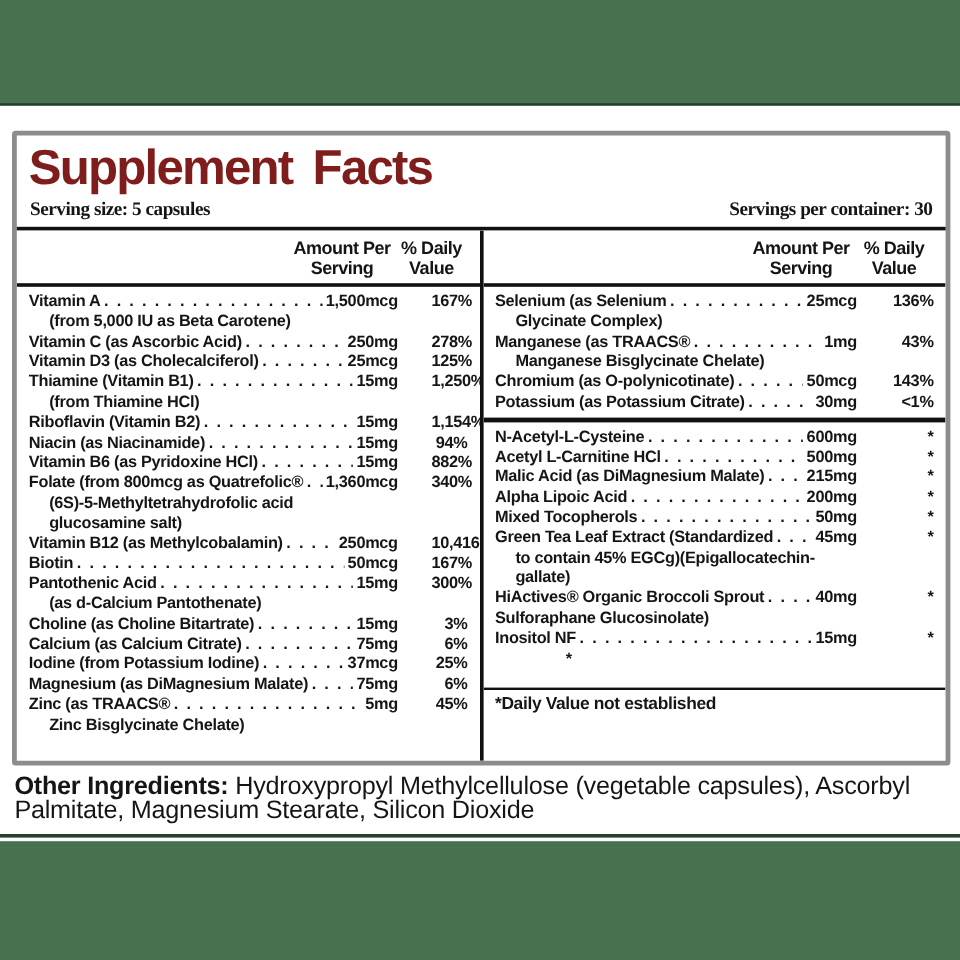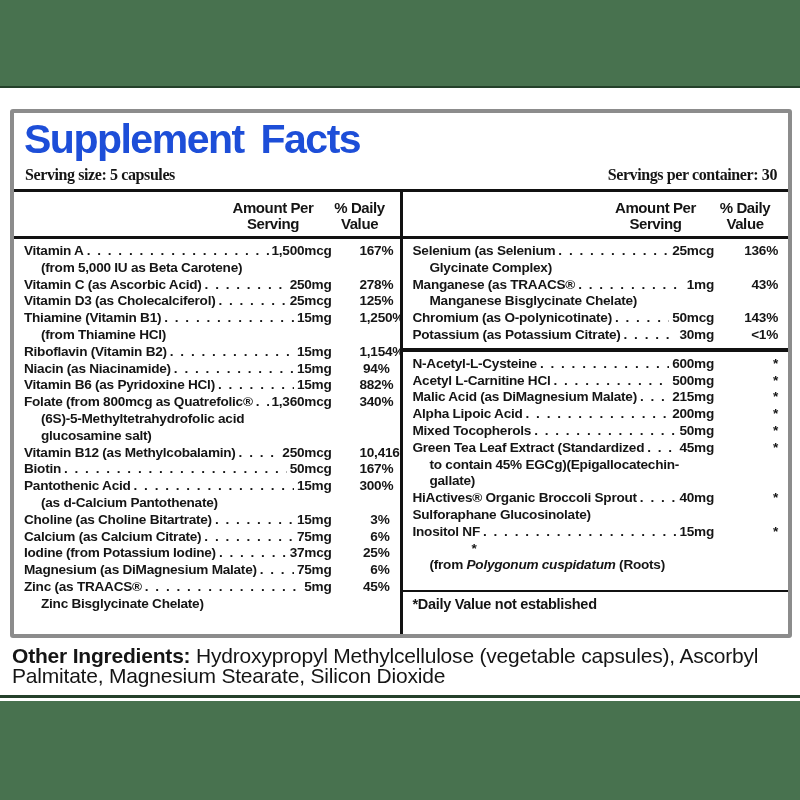--- a/index.html
+++ b/index.html
@@ -9,34 +9,34 @@
               background:var(--green,#48724F); border-bottom:2px solid var(--green-edge,#24402a); }
   .band-bottom-line { position:absolute; left:0; top:695px; width:800px; height:3px;
               background:var(--green-edge,#24402a); }
   .band-bottom { position:absolute; left:0; top:701px; width:800px; height:99px;
               background:var(--green,#48724F); }
 
   .label-box { position:absolute; left:10px; top:109px; width:782px; height:529px;
                border:4px solid var(--box-border,#8c8c8c); border-radius:3px; background:#fff;
                display:flex; flex-direction:column; }
   .sf-title { margin:4px 10px 0; font-size:41px; line-height:44px; font-weight:bold;
-              letter-spacing:-1.5px; word-spacing:7px; color:#1d4ed8; }
+              letter-spacing:-1.5px; word-spacing:7px; color:#7f1d1d; }
   .serving-row { display:flex; justify-content:space-between; margin:5px 11px 0;
                  font-size:16px; line-height:18px; font-weight:bold; letter-spacing:-0.4px;font-family:Liberation Serif, serif; }
   .top-rule { margin-top:5px; height:3px; background:#111; }
 
   .cols { flex:1; display:flex; overflow:hidden; }
   .col { flex:1; padding:0 10px; overflow:hidden; }
   .col-right { border-left:3px solid #111; }
 
   .col-head { display:flex; justify-content:flex-end; align-items:center;
               margin-top:8px; font-size:15px; line-height:16px; font-weight:bold;
               letter-spacing:-0.4px; }
   .h-amount { text-align:center; }
-  .h-dv { width:60px; text-align:center; margin-left:16px; }
+  .h-dv { width:60px; text-align:center; margin-left:4px; }
   .col-right .h-dv { width:66px; }
   .head-rule { height:3px; background:#111; margin:4px -10px 0; }
 
   .rows { margin-top:4px; font-size:13.6px; line-height:16.8px; font-weight:bold;
           letter-spacing:-0.25px; }
   .nrow { display:flex; align-items:baseline; }
   .nmain { flex:1; min-width:0; display:flex; align-items:baseline; }
   .nname { white-space:nowrap; }
   .leader { flex:1; overflow:hidden; white-space:nowrap; margin:0 3px; min-width:0; }
   .leader::before { content:". . . . . . . . . . . . . . . . . . . . . . . . . . . . . . . . . . . . ."; letter-spacing:1.5px; }
@@ -333,21 +333,20 @@
             <span class="nmain">
               <span class="nname"><span>Inositol NF</span></span>
               <span class="leader"></span>
               <span class="amt">15mg</span>
             </span>
             <span class="dv">*</span>
           </div>
           <div class="nrow">
             <span class="dv">*</span>
           </div>
-          <div class="subline ind"><span>(from </span><span class="it">Polygonum cuspidatum</span><span> (Roots)</span></div>
         </div>
       <div class="foot-rule"></div>
       <div class="footnote">*Daily Value not established</div>
     </div>
 
   </div>
 </div>
 
 <p class="other-ing">
   <b>Other Ingredients:</b>

